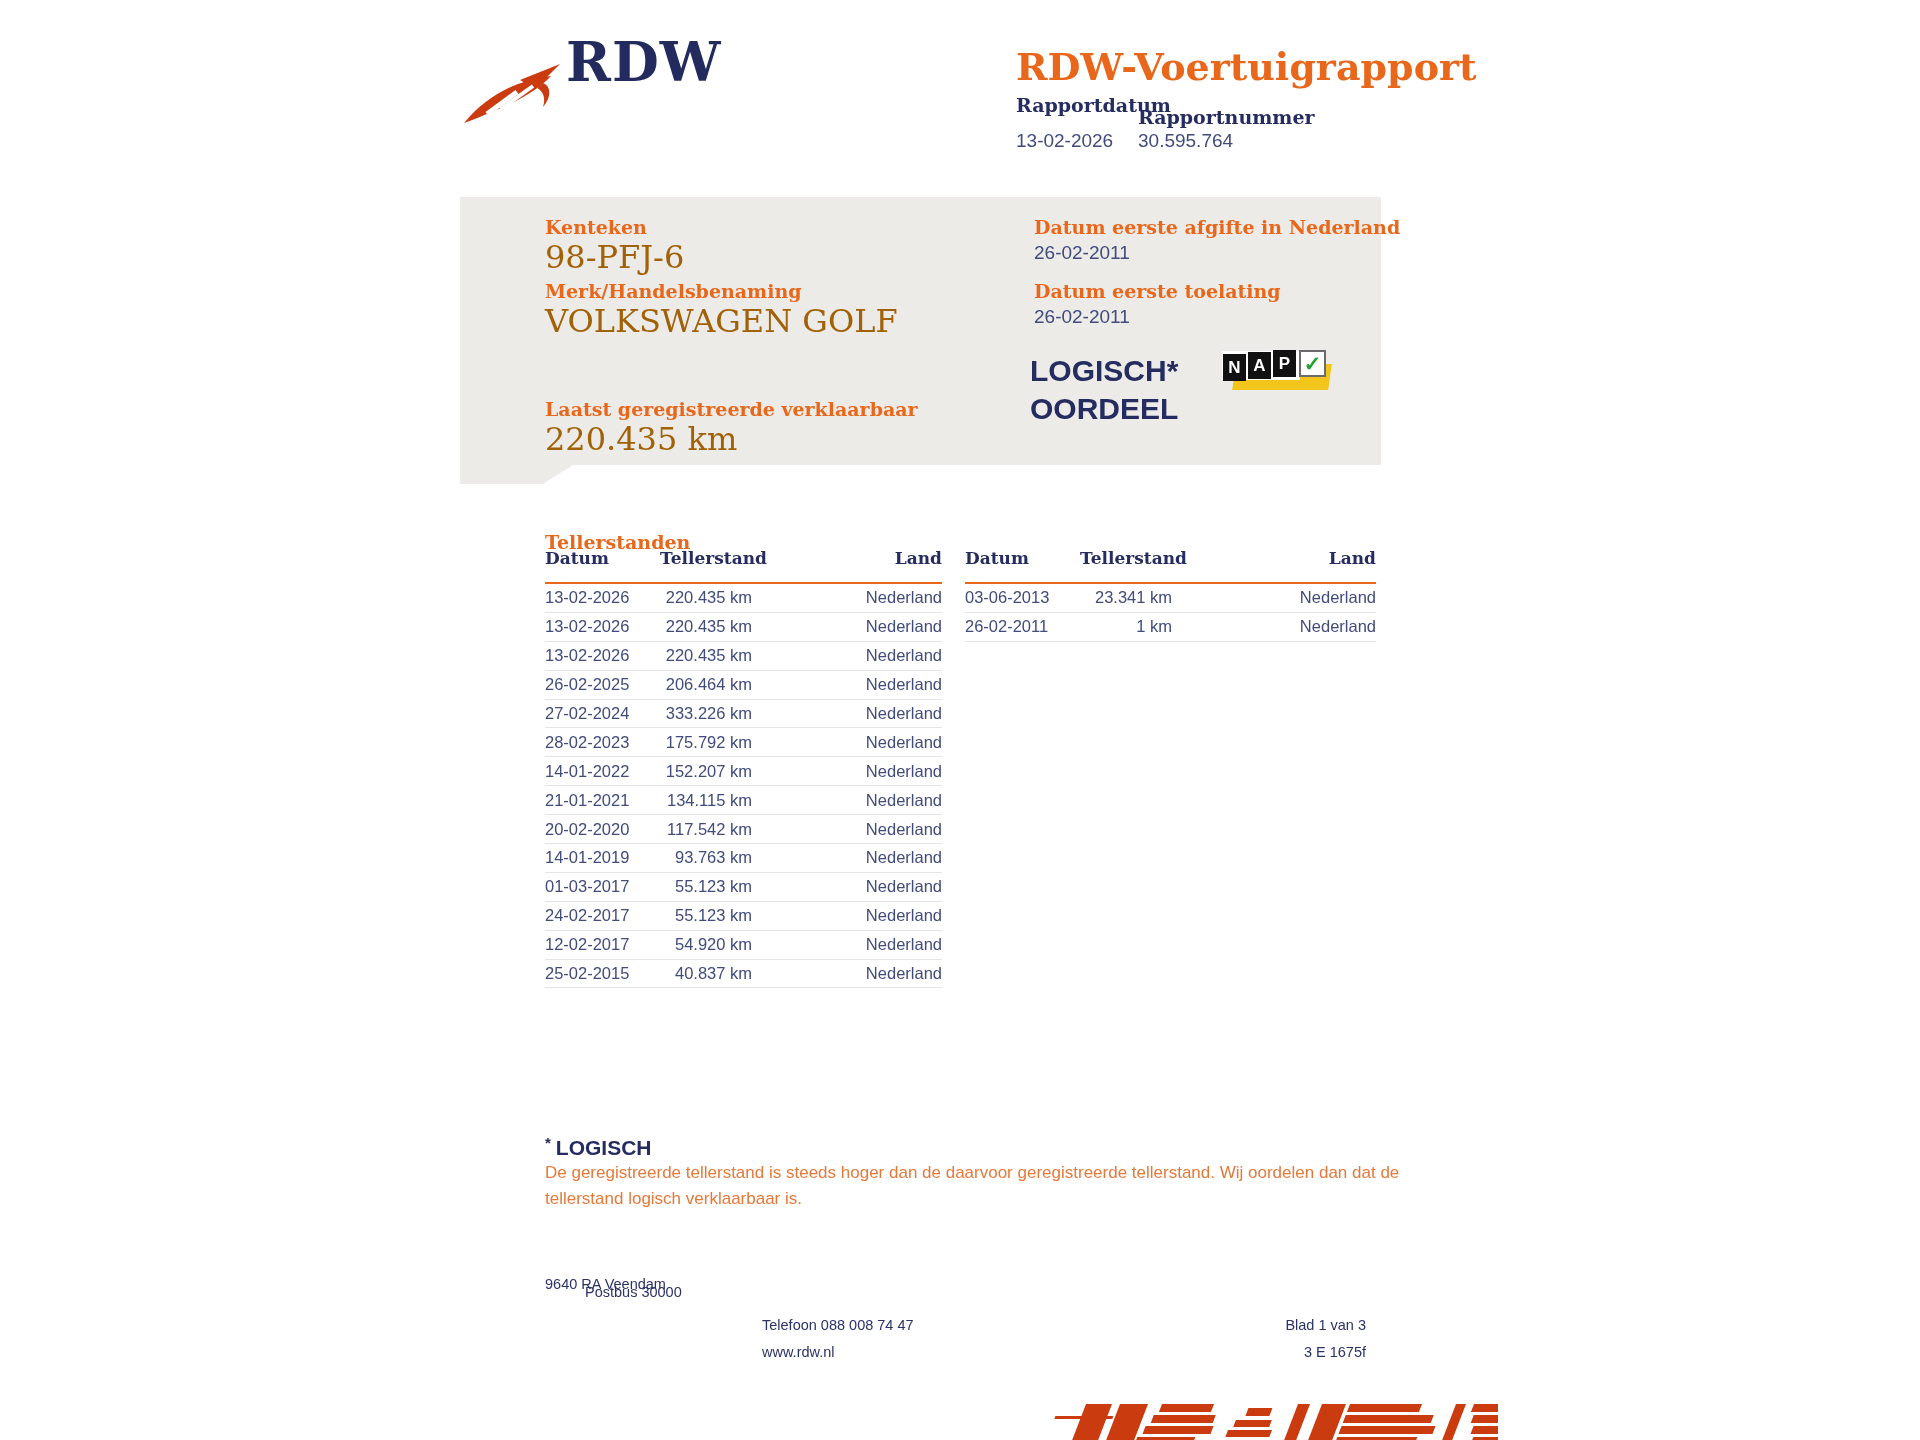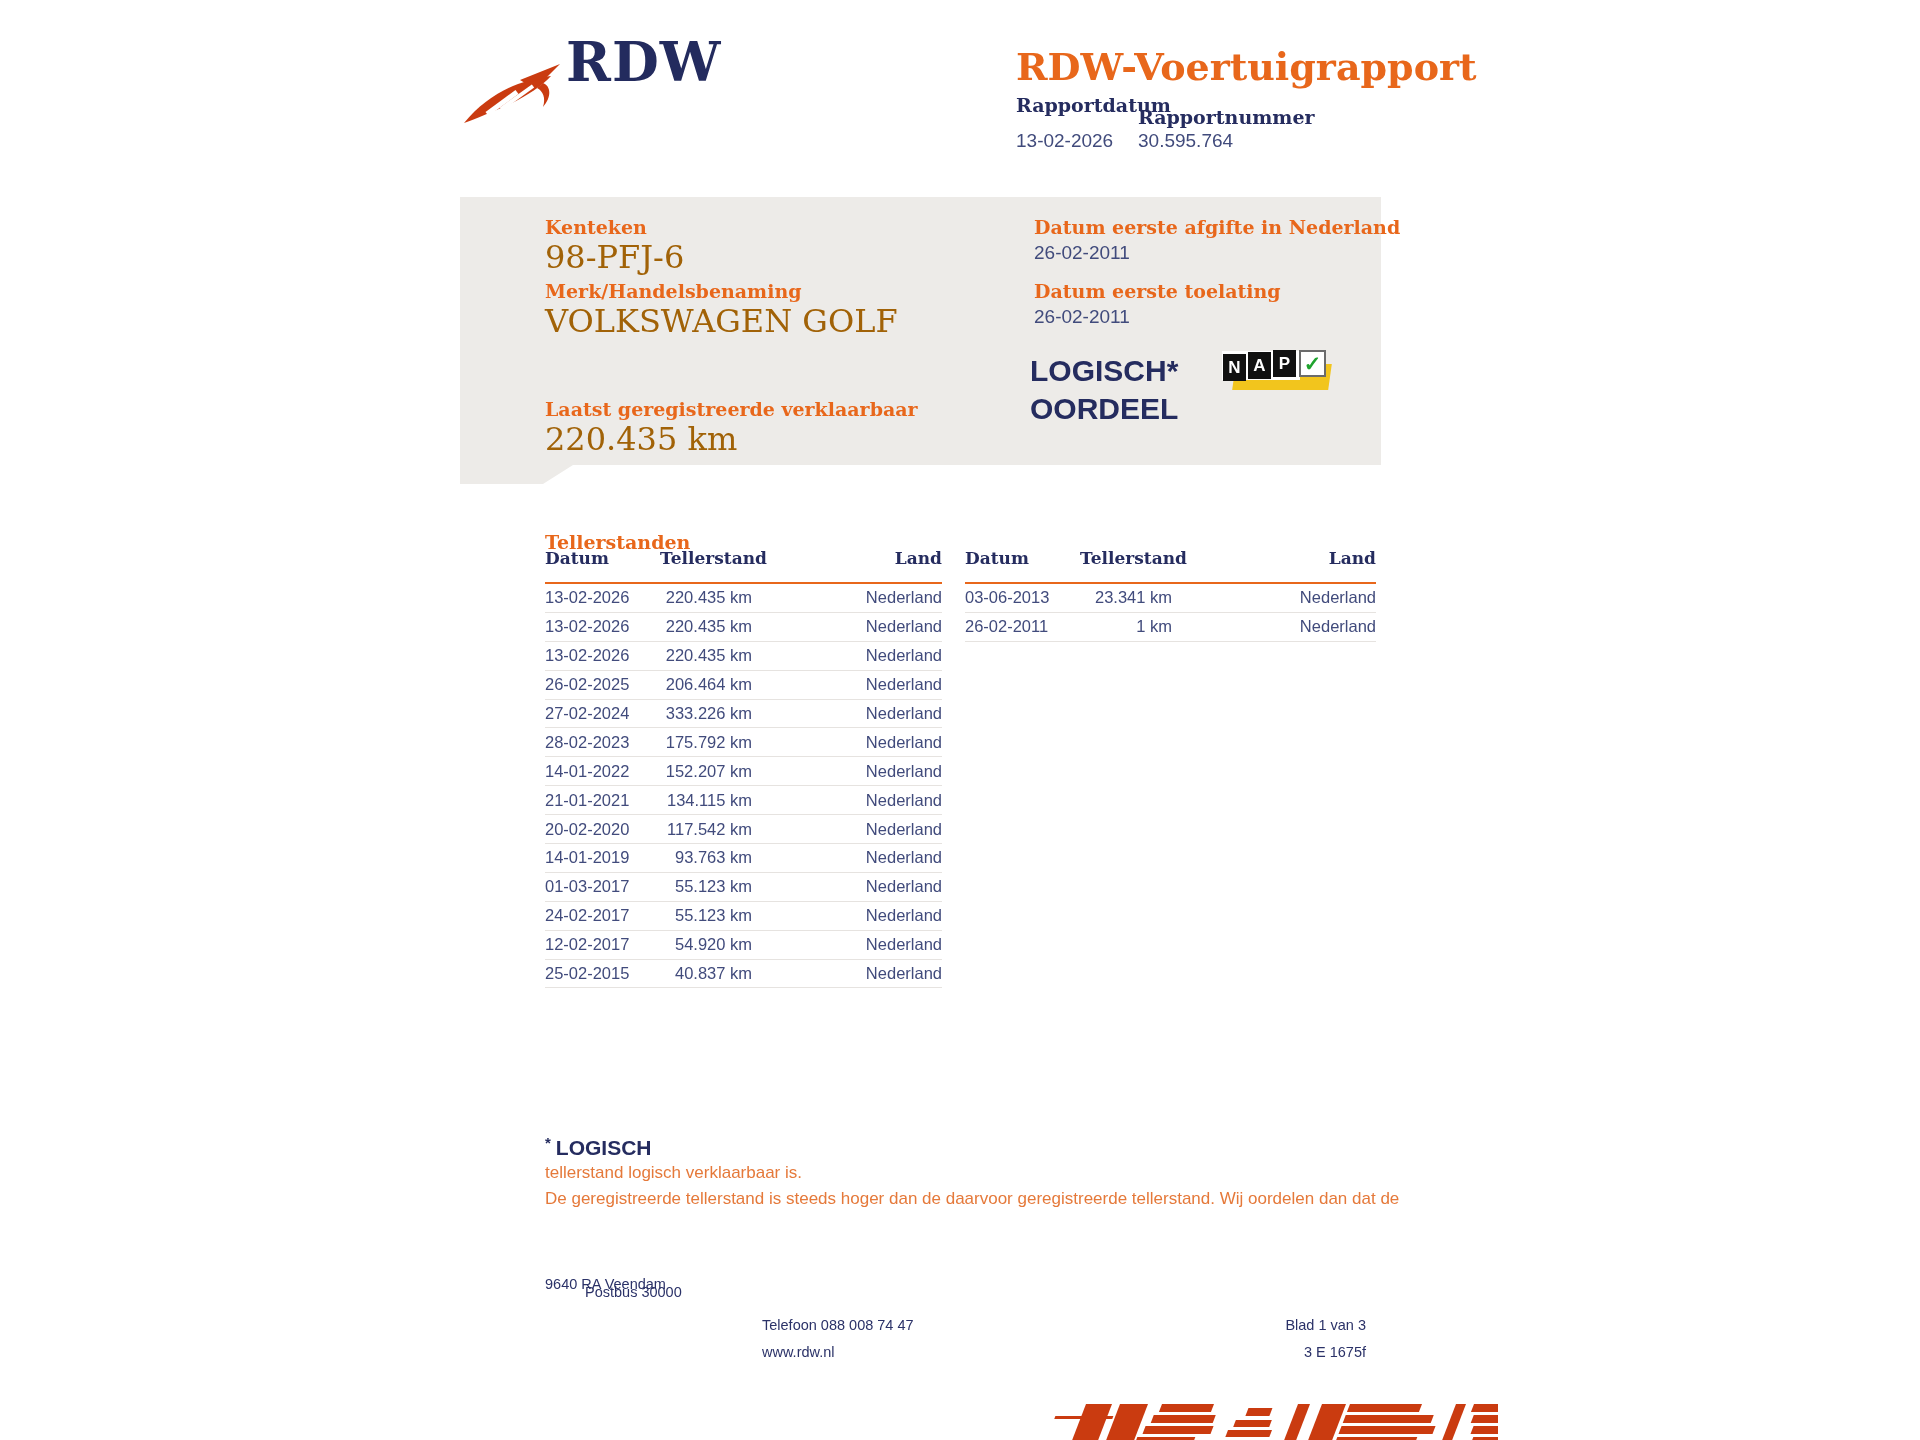--- a/index.html
+++ b/index.html
@@ -209,22 +209,22 @@
         <span class="c1">1 km</span>
         <span class="c2">Nederland</span>
       </div>
     </div>
 </div>
 
 <div class="abs fn-title" style="left:545px; top:1134px;">
   <span class="fn-ast">*</span><span>LOGISCH</span>
 </div>
 <div class="abs fn-text" style="left:545px; top:1160px; width:860px;">
+  <div>De geregistreerde tellerstand is steeds hoger dan de daarvoor geregistreerde tellerstand. Wij oordelen dan dat de</div>
   <div>tellerstand logisch verklaarbaar is.</div>
-  <div>De geregistreerde tellerstand is steeds hoger dan de daarvoor geregistreerde tellerstand. Wij oordelen dan dat de</div>
 </div>
 
 <div class="abs foot" style="left:545px; top:1284px;margin-left:40px;">Postbus 30000</div>
 <div class="abs foot" style="left:545px; top:1276px;">9640 RA Veendam</div>
 <div class="abs foot" style="left:762px; top:1317px;">Telefoon 088 008 74 47</div>
 <div class="abs foot" style="left:762px; top:1344px;">www.rdw.nl</div>
 <div class="abs foot" style="left:1160px; top:1317px; width:206px; text-align:right;">Blad 1 van 3</div>
 <div class="abs foot" style="left:1160px; top:1344px; width:206px; text-align:right;">3 E 1675f</div>
 
 <svg class="abs" style="left:1038px; top:1404px;" width="460" height="40" viewBox="0 0 460 40">

